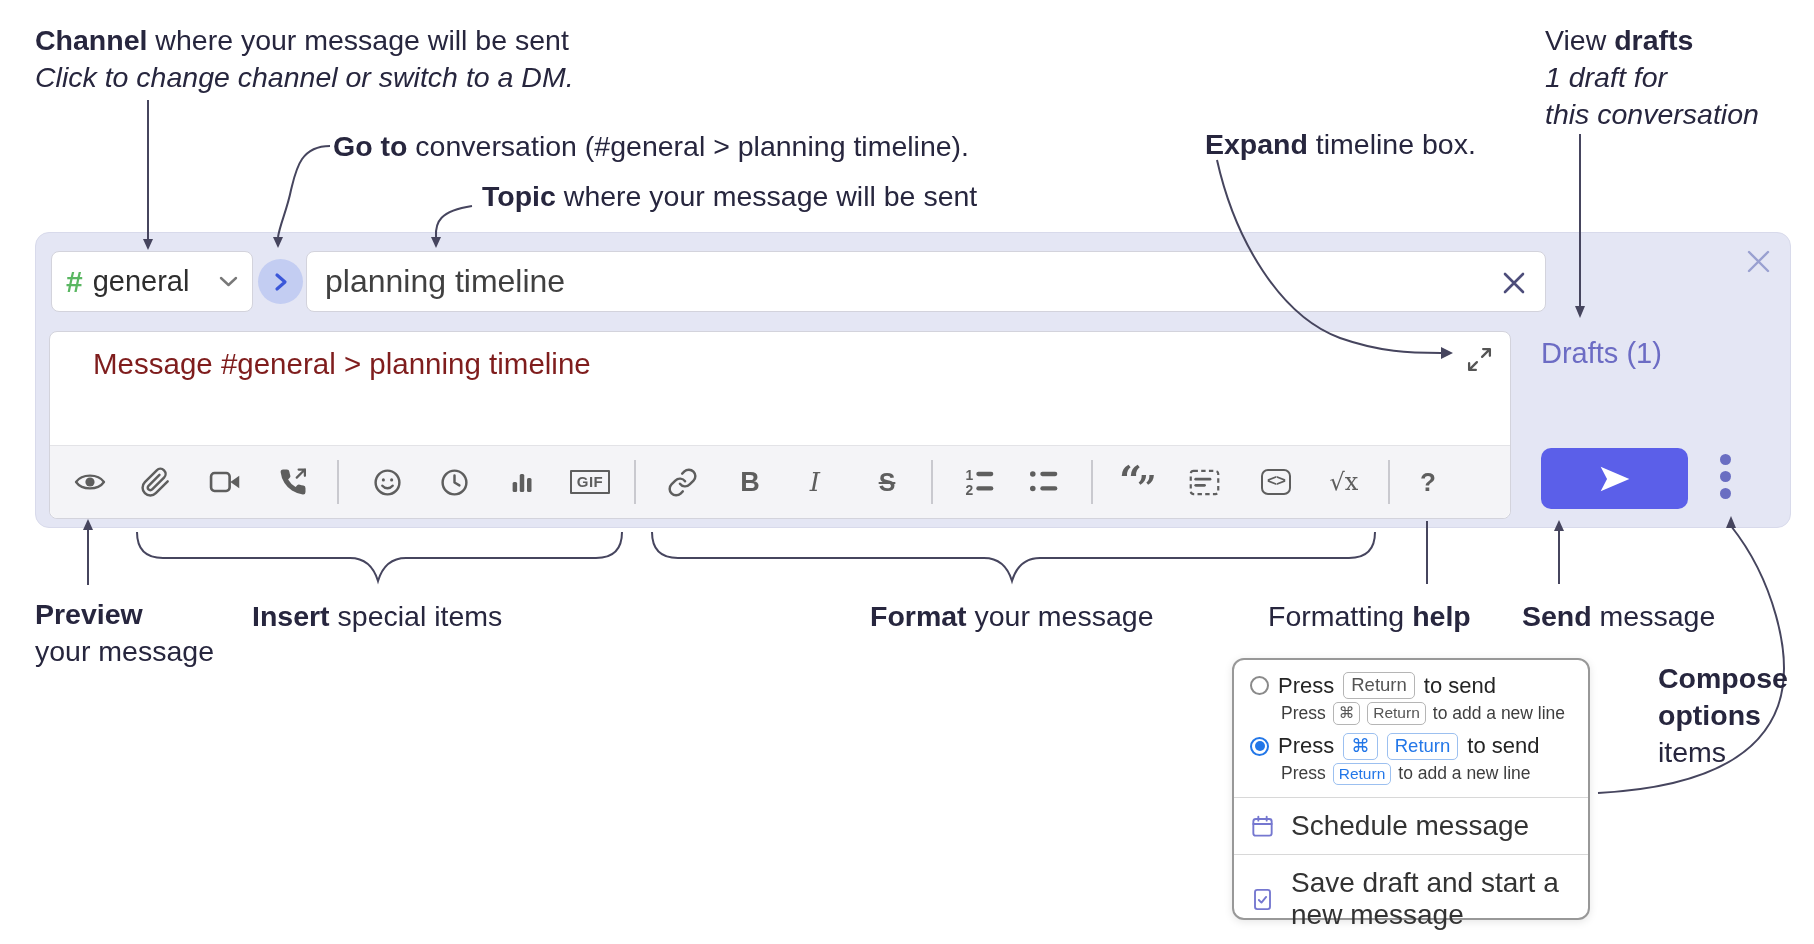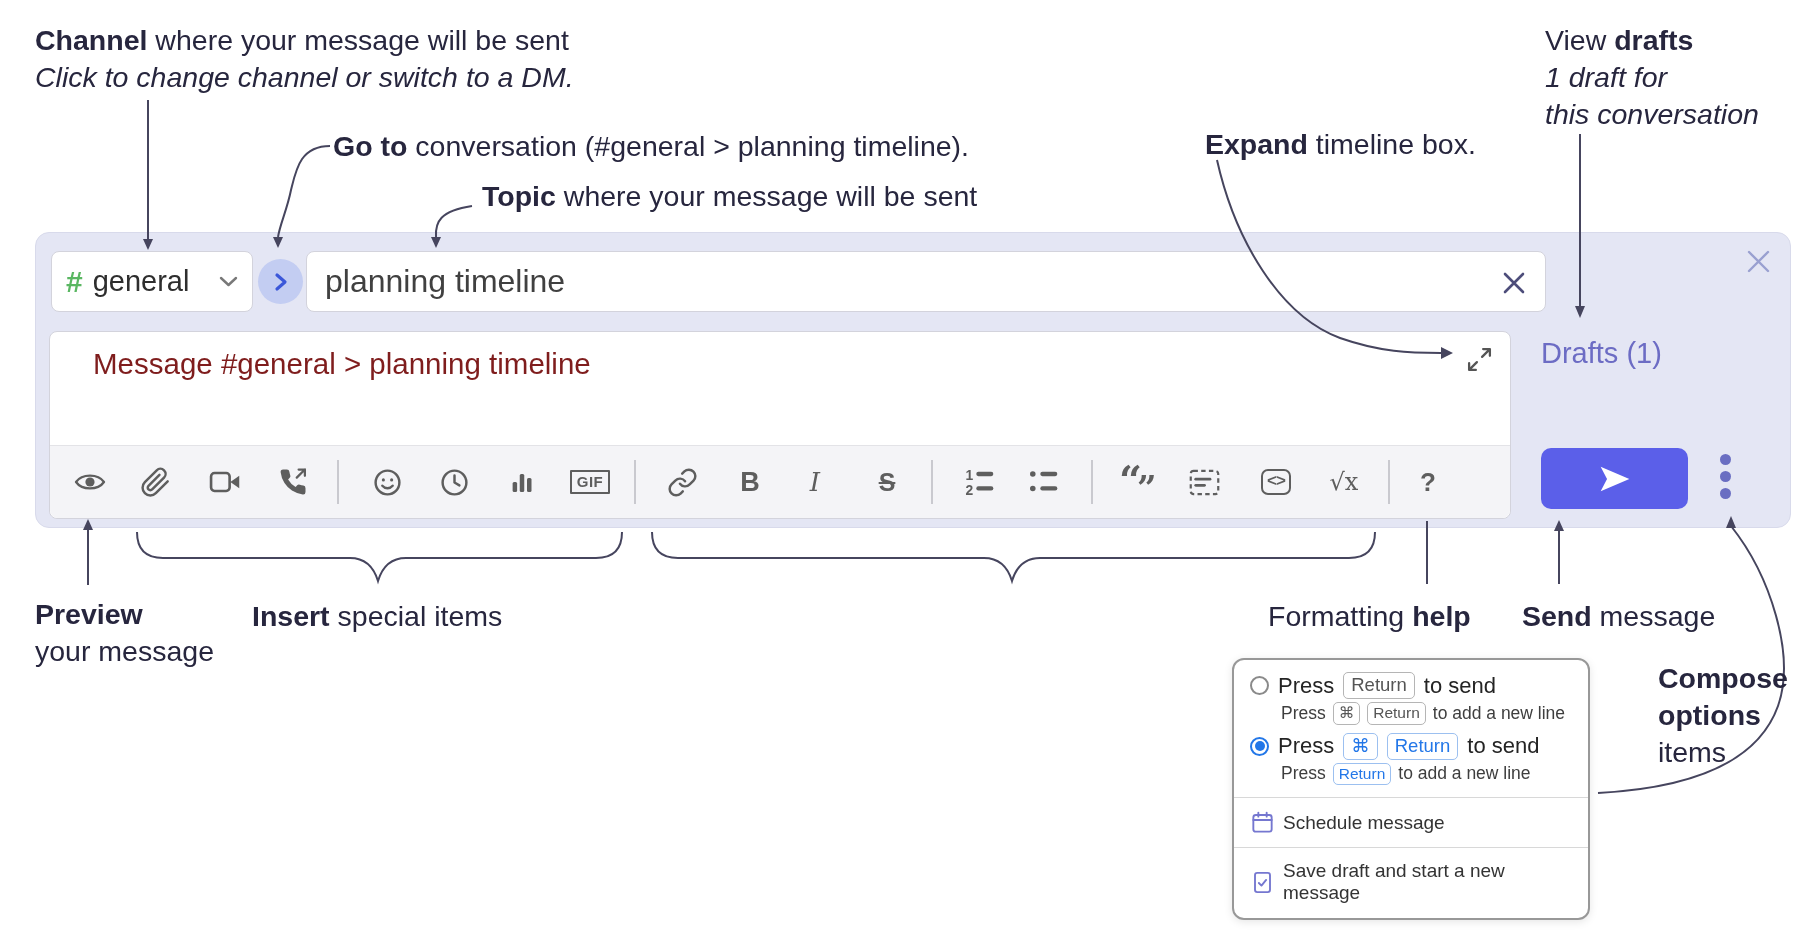--- a/index.html
+++ b/index.html
@@ -48,21 +48,21 @@
   .popup{position:absolute;left:1232px;top:658px;width:358px;height:262px;background:#fff;border:2px solid #989898;border-radius:12px;box-sizing:border-box;padding:9px 0;z-index:4;box-shadow:0 2px 8px rgba(0,0,0,.10);}
   .prow{display:flex;align-items:center;gap:9px;padding:3px 16px;font-size:22px;color:#242424;}
   .psub{display:flex;align-items:center;gap:7px;padding:0 16px 5px 47px;font-size:17.5px;color:#3e3e3e;}
   .k{border:1.5px solid #b5b5b5;border-radius:5px;padding:0 7px 2px;font-size:18.5px;color:#555;background:#fff;line-height:1.25;font-family:inherit;}
   .k.sm{font-size:15.5px;padding:0 5px 1px;}
   .k.blue{border-color:#9cc0f0;color:#2377e8;}
   .radio{width:19px;height:19px;border:2px solid #8a8a8a;border-radius:50%;flex:none;box-sizing:border-box;cursor:pointer;}
   .radio.sel{border-color:#2377e8;position:relative;}
   .radio.sel::after{content:"";position:absolute;inset:2.5px;background:#2377e8;border-radius:50%;}
   .pdiv{border:none;border-top:1.5px solid #d8d8d8;margin:7px 0;}
-  .pitem{display:flex;align-items:center;gap:8px;padding:5px 16px;font-size:19px;color:#333;cursor:pointer;}
+  .pitem{display:flex;align-items:center;gap:16px;padding:5px 16px;font-size:28px;color:#333;cursor:pointer;}
   .pic{color:#7577d0;flex:none;display:flex;}
 </style>
 </head>
 <body>
 
 <div class="canvas">
 
   <svg class="overlay" width="1814" height="944" viewBox="0 0 1814 944">
     <line class="conn" x1="148" y1="100" x2="148" y2="240"></line>
     <polygon class="connh" points="143,239 153,239 148,250"></polygon>
@@ -274,20 +274,23 @@
     </div>
   </div>
 
   <div class="ann" style="left:35px;top:596px;">
     <div class="b">Preview</div>
     <div>your message</div>
   </div>
   <div class="ann" style="left:252px;top:598px;">
     <span class="b">Insert</span><span> special items</span>
   </div>
+  <div class="ann" style="left:870px;top:598px;">
+    <span class="b">Format</span><span> your message</span>
+  </div>
   <div class="ann" style="left:1522px;top:598px;">
     <span class="b">Send</span><span> message</span>
   </div>
   <div class="ann" style="left:1268px;top:598px;">
     <span>Formatting </span><span class="b">help</span>
   </div>
   <div class="ann" style="left:1658px;top:660px;">
     <div class="b">Compose</div>
     <div class="b">options</div>
     <div>items</div>

